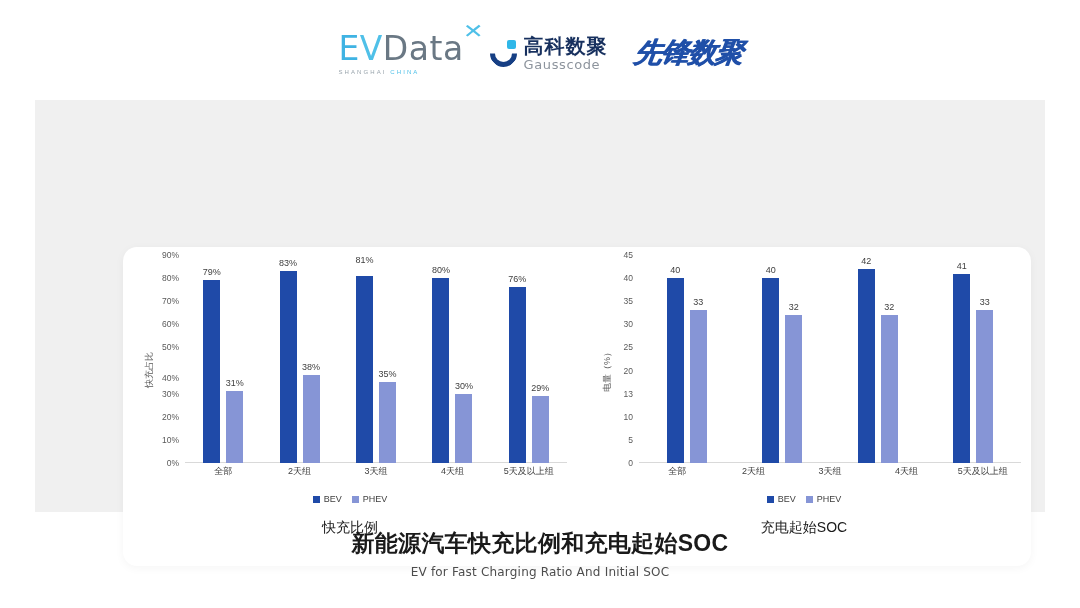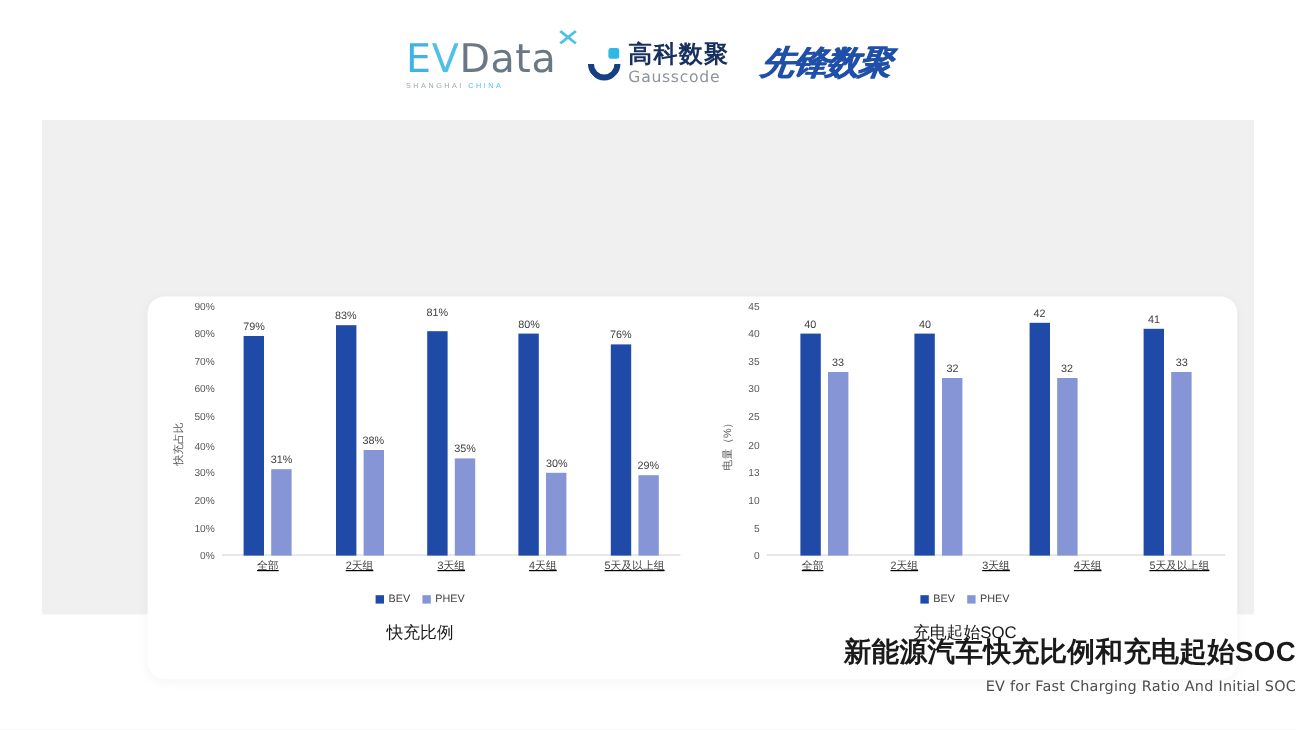--- a/index.html
+++ b/index.html
@@ -103,42 +103,42 @@
   }
   .bar-wrap{position:relative;width:17px;height:100%;display:flex;align-items:flex-end;}
   .bar{width:17px;border-radius:0;}
   .bar.bev{background:#1f4aa8;}
   .bar.phev{background:#8695d6;}
   .bar-label{
     position:absolute;left:50%;transform:translateX(-50%);
     font-size:9px;color:#404040;white-space:nowrap;
   }
   .cat-row{
-    position:absolute;left:62px;right:10px;bottom:0;height:20px;display:flex;text-decoration:underline;
+    position:absolute;left:62px;right:10px;bottom:0;height:20px;display:flex;
   }
   .cat-cell{flex:1;text-align:center;font-size:9px;color:#404040;white-space:nowrap;}
 
   .legend{
     position:absolute;left:0;right:0;top:244px;height:16px;
     display:flex;align-items:center;justify-content:center;gap:10px;
   }
   .legend-item{display:flex;align-items:center;gap:4px;}
   .legend-swatch{width:7px;height:7px;display:inline-block;}
   .legend-swatch.bev{background:#1f4aa8;}
   .legend-swatch.phev{background:#8695d6;}
   .legend-text{font-size:9px;color:#404040;}
 
   .chart-caption{
     position:absolute;left:0;right:0;top:272px;text-align:center;
     font-size:14px;color:#1a1a1a;font-weight:400;
   }
 
   
   .footer{
-    position:absolute;left:0;top:528px;width:1080px;text-align:right;
+    position:absolute;left:0;top:528px;width:1080px;text-align:center;
   }
   .footer-title{
     font-size:23px;font-weight:700;color:#1a1a1a;letter-spacing:.3px;
   }
   .footer-sub{
     margin-top:6px;font-size:12px;color:#4d4d4d;letter-spacing:.2px;
     font-family:"DejaVu Sans",sans-serif;
   }
 </style>
 </head>
@@ -178,21 +178,21 @@
   <div class="white-card">
     <div class="charts" id="charts-root">
         <div class="chart-block">
           <div class="chart-area">
             <div class="y-axis-title">快充占比</div>
             <div class="y-ticks">
               <div class="y-tick" style="top: 208px;">0%</div>
               <div class="y-tick" style="top: 184.889px;">10%</div>
               <div class="y-tick" style="top: 161.778px;">20%</div>
               <div class="y-tick" style="top: 138.667px;">30%</div>
-              <div class="y-tick" style="top: 117px; margin-left: 48px;">40%</div>
+              <div class="y-tick" style="top: 123px; margin-left: 48px;">40%</div>
               <div class="y-tick" style="top: 92.4444px;">50%</div>
               <div class="y-tick" style="top: 69.3333px;">60%</div>
               <div class="y-tick" style="top: 46.2222px;">70%</div>
               <div class="y-tick" style="top: 23.1111px;">80%</div>
               <div class="y-tick" style="top: 0px;">90%</div>
             </div>
             <div class="plot">
               <div class="baseline"></div>
               <div class="groups">
                 <div class="group">

